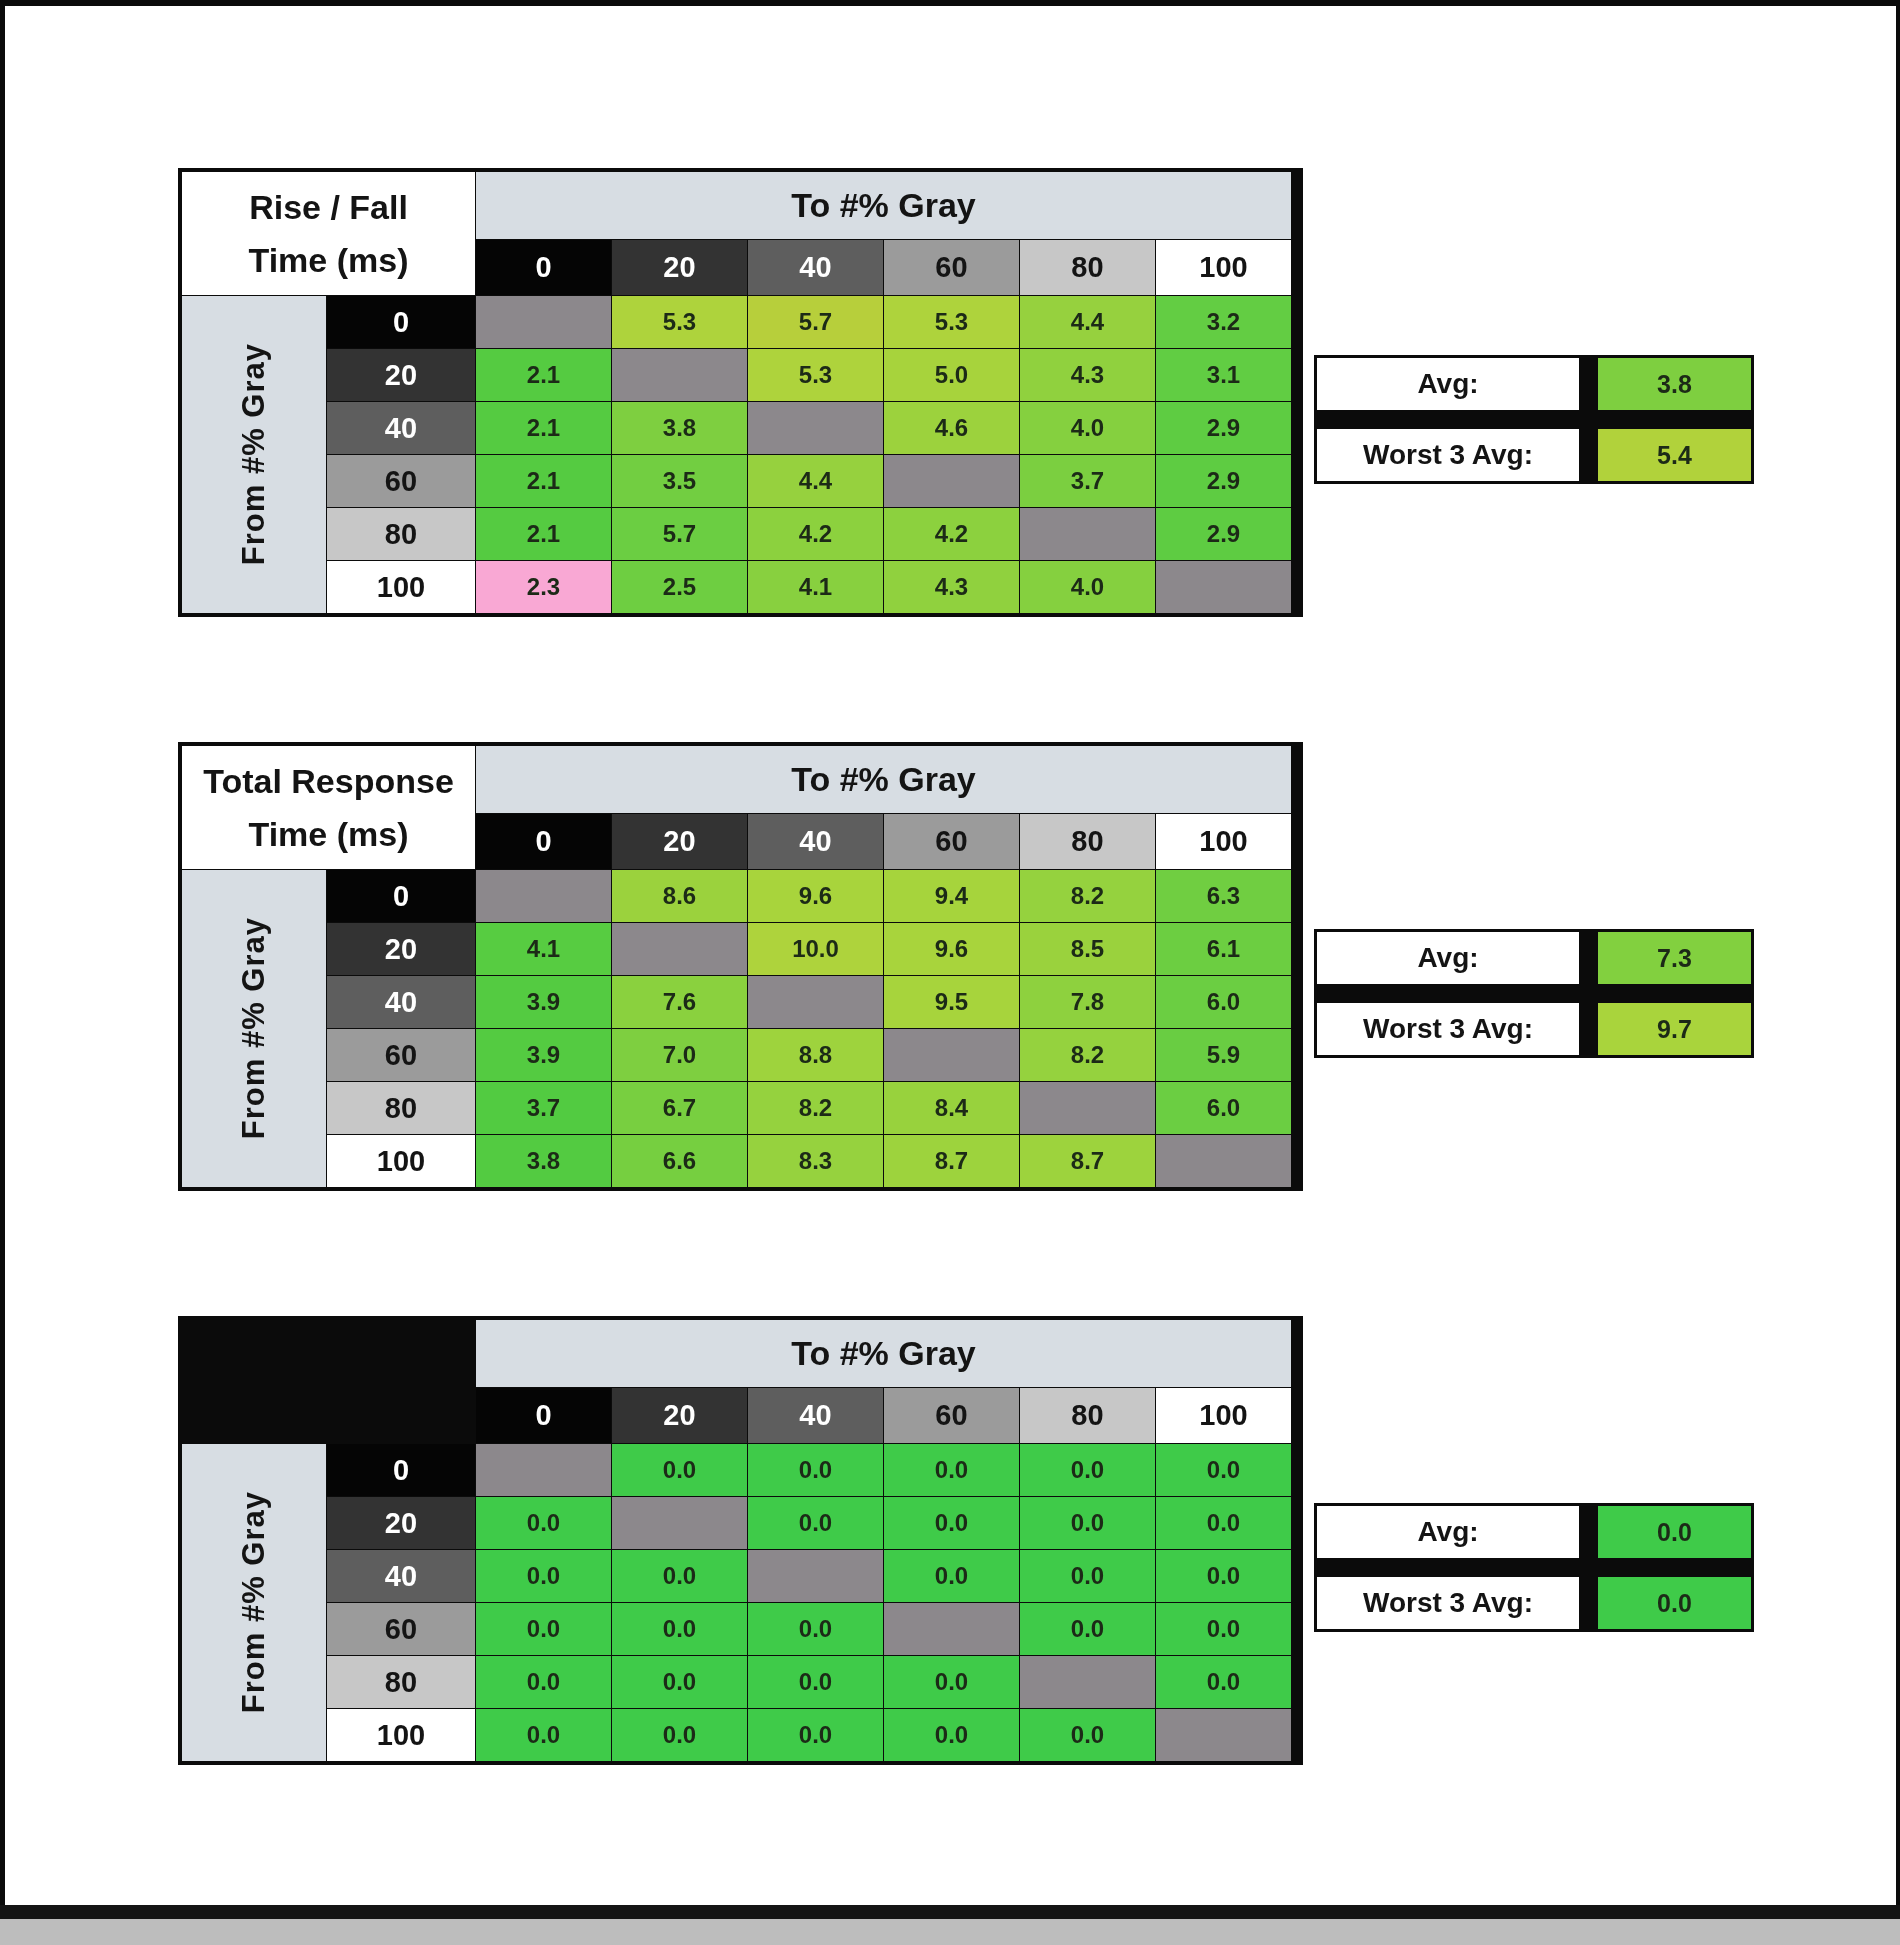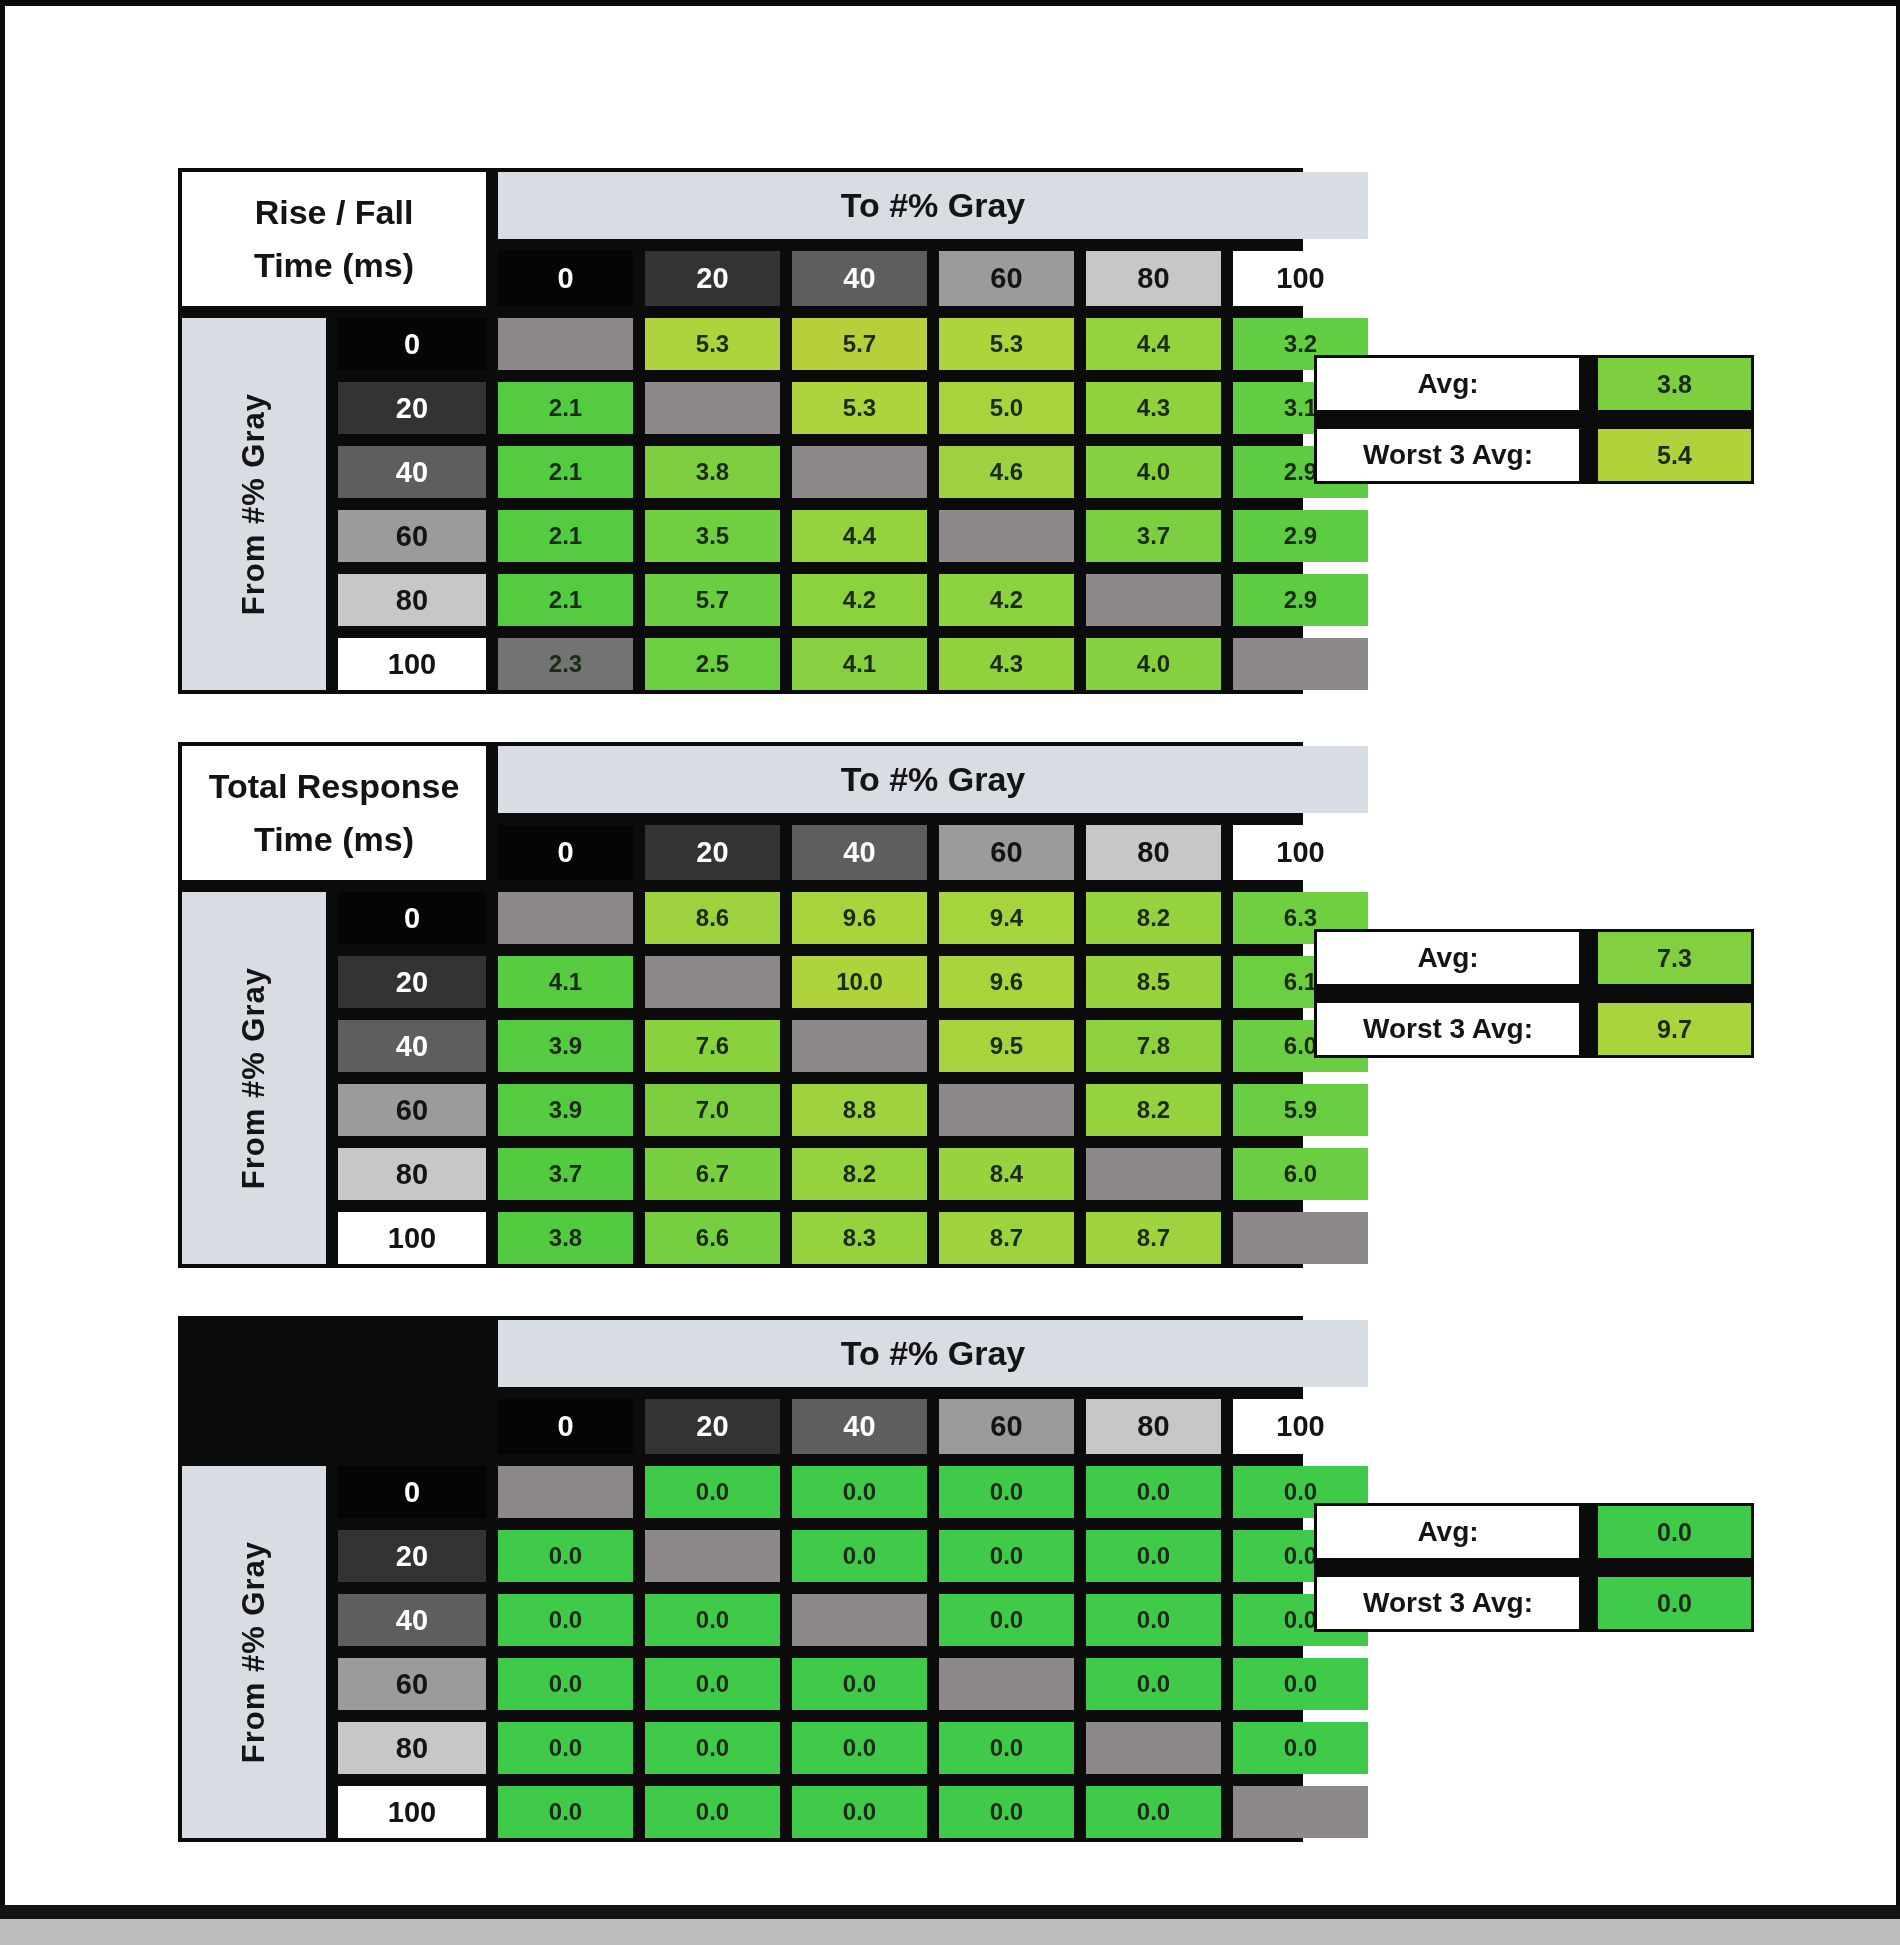--- a/index.html
+++ b/index.html
@@ -13,21 +13,21 @@
   .frame-left{position:absolute;top:0;left:0;bottom:41px;width:4.5px;background:#0b0b0b;}
   .frame-right{position:absolute;top:0;right:0;bottom:41px;width:4.5px;background:#0b0b0b;}
   .bottom-black{position:absolute;left:0;right:0;bottom:27px;height:14px;background:#141414;}
   .bottom-gray{position:absolute;left:0;right:0;bottom:0;height:27px;background:#bdbdbd;}
 
   .table-wrap{position:absolute;left:178px;width:1633px;}
   .table-grid{
     display:grid;
     grid-template-columns:144px 148px repeat(6,135px);
     grid-template-rows:67px 55px repeat(6,52px);
-    gap:12px;background:#0b0b0b;border:4px solid #0b0b0b;
+    gap:1px;background:#0b0b0b;border:4px solid #0b0b0b;
     width:1117px;
   }
   .cell{display:flex;align-items:center;justify-content:center;text-align:center;}
   .corner{grid-column:1/3;grid-row:1/3;background:#ffffff;flex-direction:column;
           font-size:34px;line-height:1.55;color:#141414;}
   .group-col{grid-column:3/9;grid-row:1;background:#d7dde3;font-size:34px;color:#141414;}
   .col-head{grid-row:2;font-size:29px;}
   .group-row{grid-column:1;grid-row:3/9;background:#d7dde3;}
   .vert{writing-mode:vertical-rl;transform:rotate(180deg);font-size:31px;color:#141414;letter-spacing:1px;}
   .row-head{grid-column:2;font-size:29px;}
@@ -92,21 +92,21 @@
           <div class="cell val" style="grid-area: 6 / 7; background: rgb(123, 207, 64);">3.7</div>
           <div class="cell val" style="grid-area: 6 / 8; background: rgb(94, 204, 66);">2.9</div>
           <div class="cell row-head" style="grid-row: 7; background: rgb(199, 199, 199); color: rgb(20, 20, 20);">80</div>
           <div class="cell val" style="grid-area: 7 / 3; background: rgb(85, 203, 65);">2.1</div>
           <div class="cell val" style="grid-area: 7 / 4; background: rgb(107, 206, 66);">5.7</div>
           <div class="cell val" style="grid-area: 7 / 5; background: rgb(140, 209, 62);">4.2</div>
           <div class="cell val" style="grid-area: 7 / 6; background: rgb(140, 209, 62);">4.2</div>
           <div class="cell diag" style="grid-area: 7 / 7; background: rgb(140, 136, 140);"></div>
           <div class="cell val" style="grid-area: 7 / 8; background: rgb(94, 204, 66);">2.9</div>
           <div class="cell row-head" style="grid-row: 8; background: rgb(255, 255, 255); color: rgb(20, 20, 20);">100</div>
-          <div class="cell val" style="grid-area: 8 / 3; background: #737373;">2.3</div>
+          <div class="cell val" style="grid-area: 8 / 3; background: #f9a8d4;">2.3</div>
           <div class="cell val" style="grid-area: 8 / 4; background: rgb(110, 206, 65);">2.5</div>
           <div class="cell val" style="grid-area: 8 / 5; background: rgb(136, 208, 63);">4.1</div>
           <div class="cell val" style="grid-area: 8 / 6; background: rgb(144, 209, 62);">4.3</div>
           <div class="cell val" style="grid-area: 8 / 7; background: rgb(133, 208, 63);">4.0</div>
           <div class="cell diag" style="grid-area: 8 / 8; background: rgb(140, 136, 140);"></div>
         </div>
         <div class="summary" style="top: 187px;">
           <div class="sum-label">Avg:</div>
           <div class="sum-val" style="background: rgb(126, 207, 64);">3.8</div>
           <div class="sum-label">Worst 3 Avg:</div>

